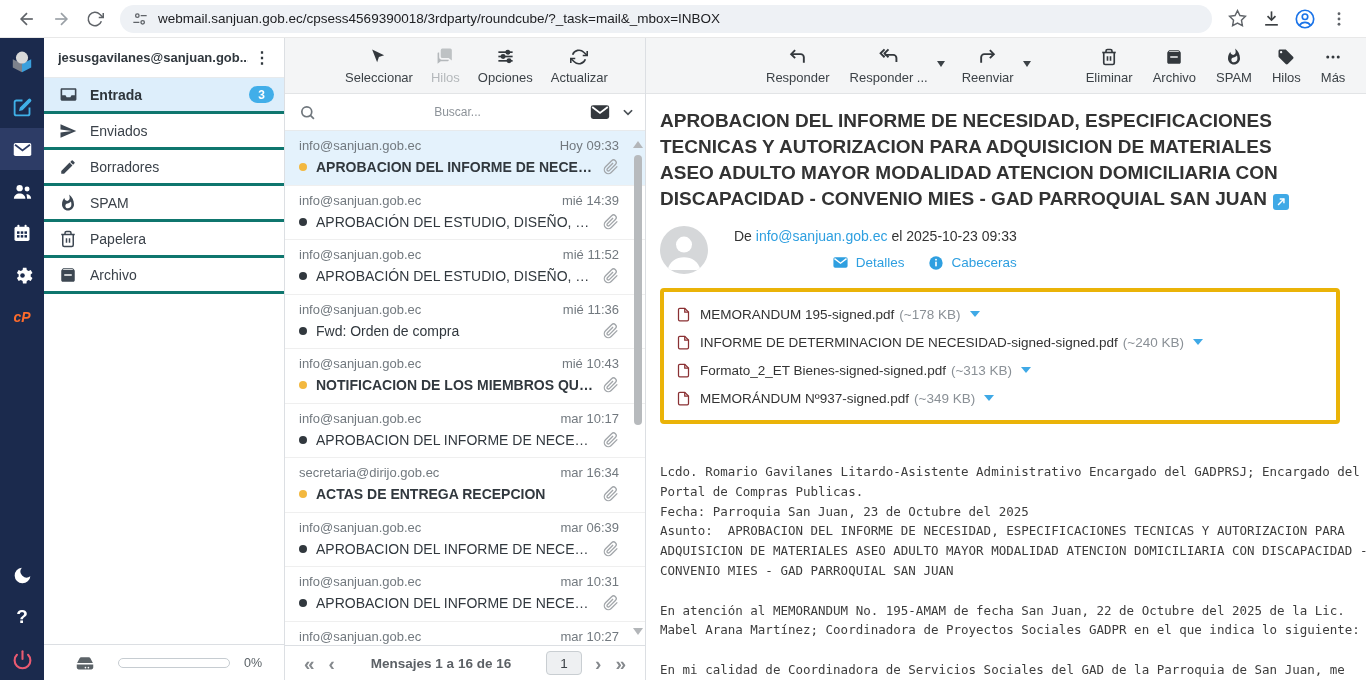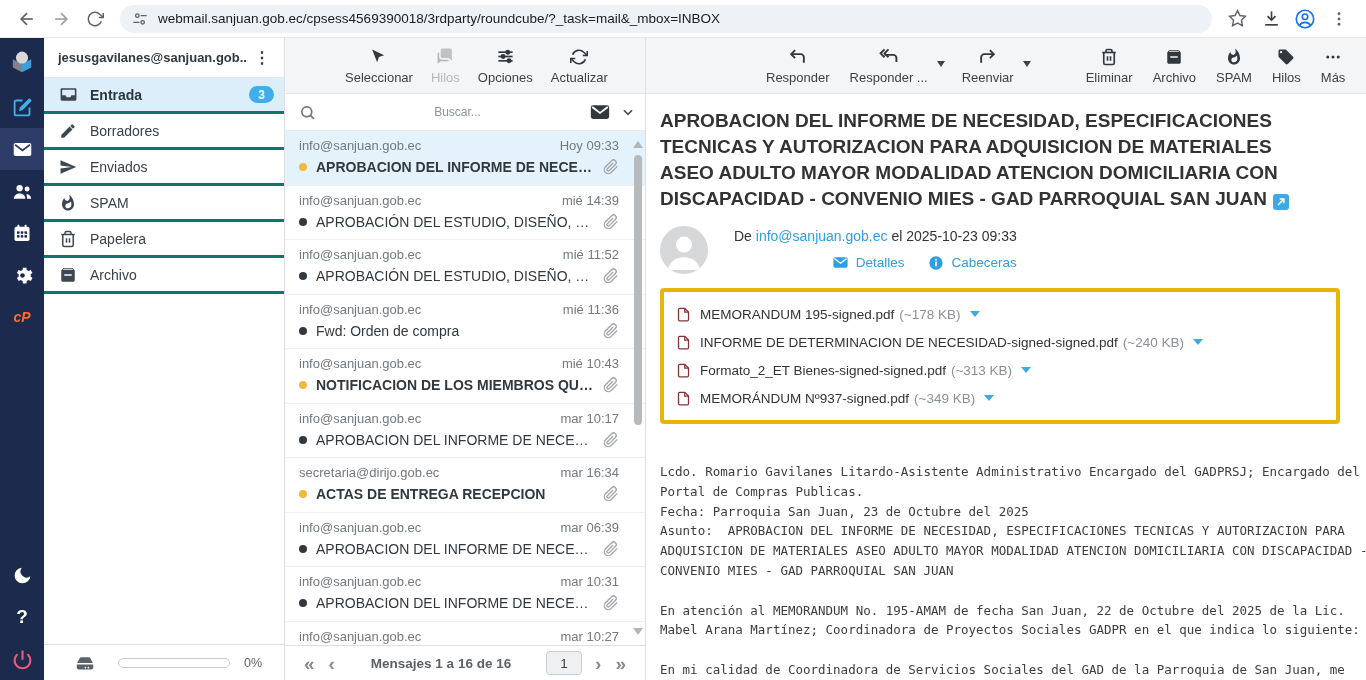--- a/index.html
+++ b/index.html
@@ -244,32 +244,32 @@
           <svg width="19" height="19" viewBox="0 0 24 24" fill="currentColor">
               <path d="M20.5 4h-17C2.7 4 2 4.7 2 5.5V18c0 1.1.9 2 2 2h16c1.1 0 2-.9 2-2V5.5c0-.8-.7-1.5-1.5-1.5zM20 13h-4.2l-1.5 2.5h-4.6L8.2 13H4V6h16v7z"></path>
             </svg>
         </span>
         <span>Entrada</span>
         <span class="badge">3</span>
       </div>
       <div class="folder-row">
         <span class="ficon">
           <svg width="18" height="18" viewBox="0 0 24 24" fill="currentColor">
-              <path d="M3 17.2V21h3.8L17.9 9.9l-3.8-3.8L3 17.2zM20.7 7.1c.4-.4.4-1 0-1.4l-2.4-2.4a1 1 0 0 0-1.4 0l-1.9 1.9 3.8 3.8 1.9-1.9z"></path>
-            </svg>
-        </span>
-        <span>Borradores</span>
+              <path d="M2.01 21 23 12 2.01 3 2 10l15 2-15 2z"></path>
+            </svg>
+        </span>
+        <span>Enviados</span>
       </div>
       <div class="folder-row">
         <span class="ficon">
           <svg width="18" height="18" viewBox="0 0 24 24" fill="currentColor">
-              <path d="M2.01 21 23 12 2.01 3 2 10l15 2-15 2z"></path>
-            </svg>
-        </span>
-        <span>Enviados</span>
+              <path d="M3 17.2V21h3.8L17.9 9.9l-3.8-3.8L3 17.2zM20.7 7.1c.4-.4.4-1 0-1.4l-2.4-2.4a1 1 0 0 0-1.4 0l-1.9 1.9 3.8 3.8 1.9-1.9z"></path>
+            </svg>
+        </span>
+        <span>Borradores</span>
       </div>
       <div class="folder-row">
         <span class="ficon">
           <svg width="18" height="18" viewBox="0 0 24 24" fill="currentColor">
               <path d="M13.5.67s.74 2.65.74 4.8c0 2.06-1.35 3.73-3.41 3.73-2.07 0-3.63-1.67-3.63-3.73l.03-.36C5.21 7.51 4 10.62 4 14c0 4.42 3.58 8 8 8s8-3.58 8-8C20 8.61 17.41 3.8 13.5.67zM11.71 19c-1.78 0-3.22-1.4-3.22-3.14 0-1.62 1.05-2.76 2.81-3.12 1.77-.36 3.6-1.21 4.62-2.58.39 1.29.59 2.65.59 4.04 0 2.65-2.15 4.8-4.8 4.8z"></path>
             </svg>
         </span>
         <span>SPAM</span>
       </div>
       <div class="folder-row">

